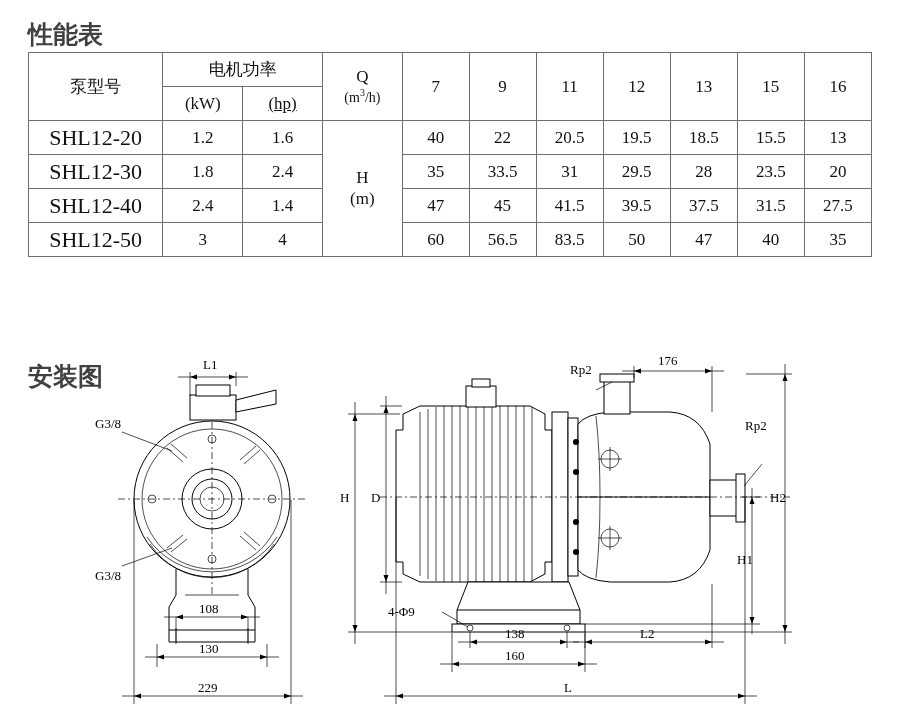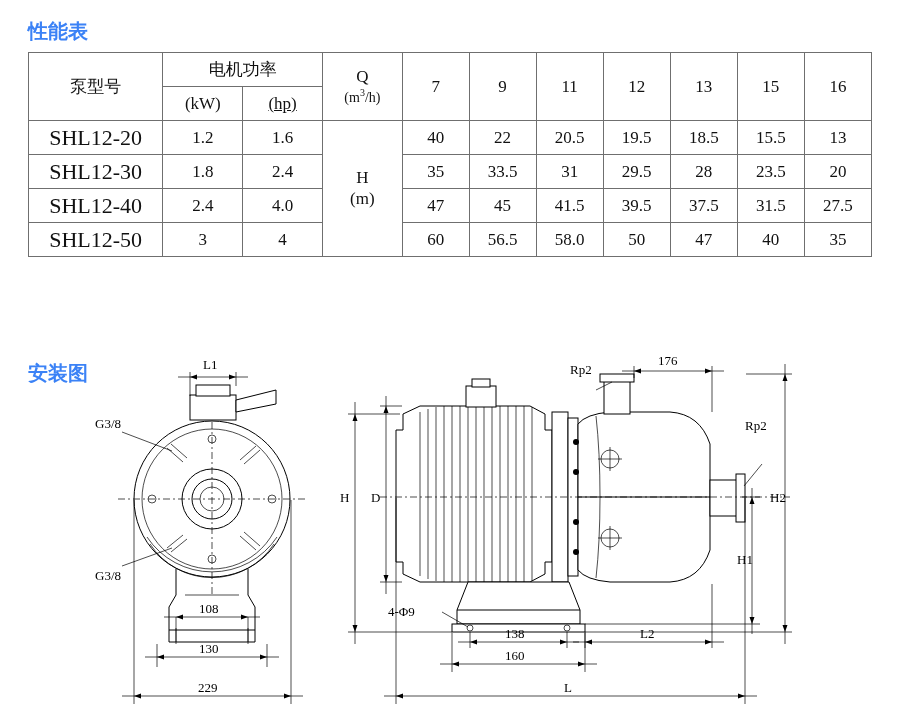--- a/index.html
+++ b/index.html
@@ -11,22 +11,22 @@
     width: 900px;
     height: 718px;
     font-family: "Liberation Serif", serif;
     color: #000000;
     position: relative;
     overflow: hidden;
   }
   .section-title {
     font-family: "Liberation Sans", sans-serif;
     font-weight: bold;
-    font-size: 20px;
-    color: #3b82f6;
+    font-size: 25px;
+    color: #404040;
   }
   #perf-title {
     position: absolute;
     left: 28px;
     top: 18px;
   }
   #install-title {
     position: absolute;
     left: 28px;
     top: 360px;
@@ -146,37 +146,37 @@
         <td>31</td>
         <td>29.5</td>
         <td>28</td>
         <td>23.5</td>
         <td>20</td>
       </tr>
 
       <tr class="row-data">
         <td class="model-cell">SHL12-40</td>
         <td>2.4</td>
-        <td>4.0</td>
+        <td>1.4</td>
         <td>47</td>
         <td>45</td>
         <td>41.5</td>
         <td>39.5</td>
         <td>37.5</td>
         <td>31.5</td>
         <td>27.5</td>
       </tr>
 
       <tr class="row-data">
         <td class="model-cell">SHL12-50</td>
         <td>3</td>
         <td>4</td>
         <td>60</td>
         <td>56.5</td>
-        <td>58.0</td>
+        <td>83.5</td>
         <td>50</td>
         <td>47</td>
         <td>40</td>
         <td>35</td>
       </tr>
     </tbody>
   </table>
 </div>
 
 <div id="drawing">

